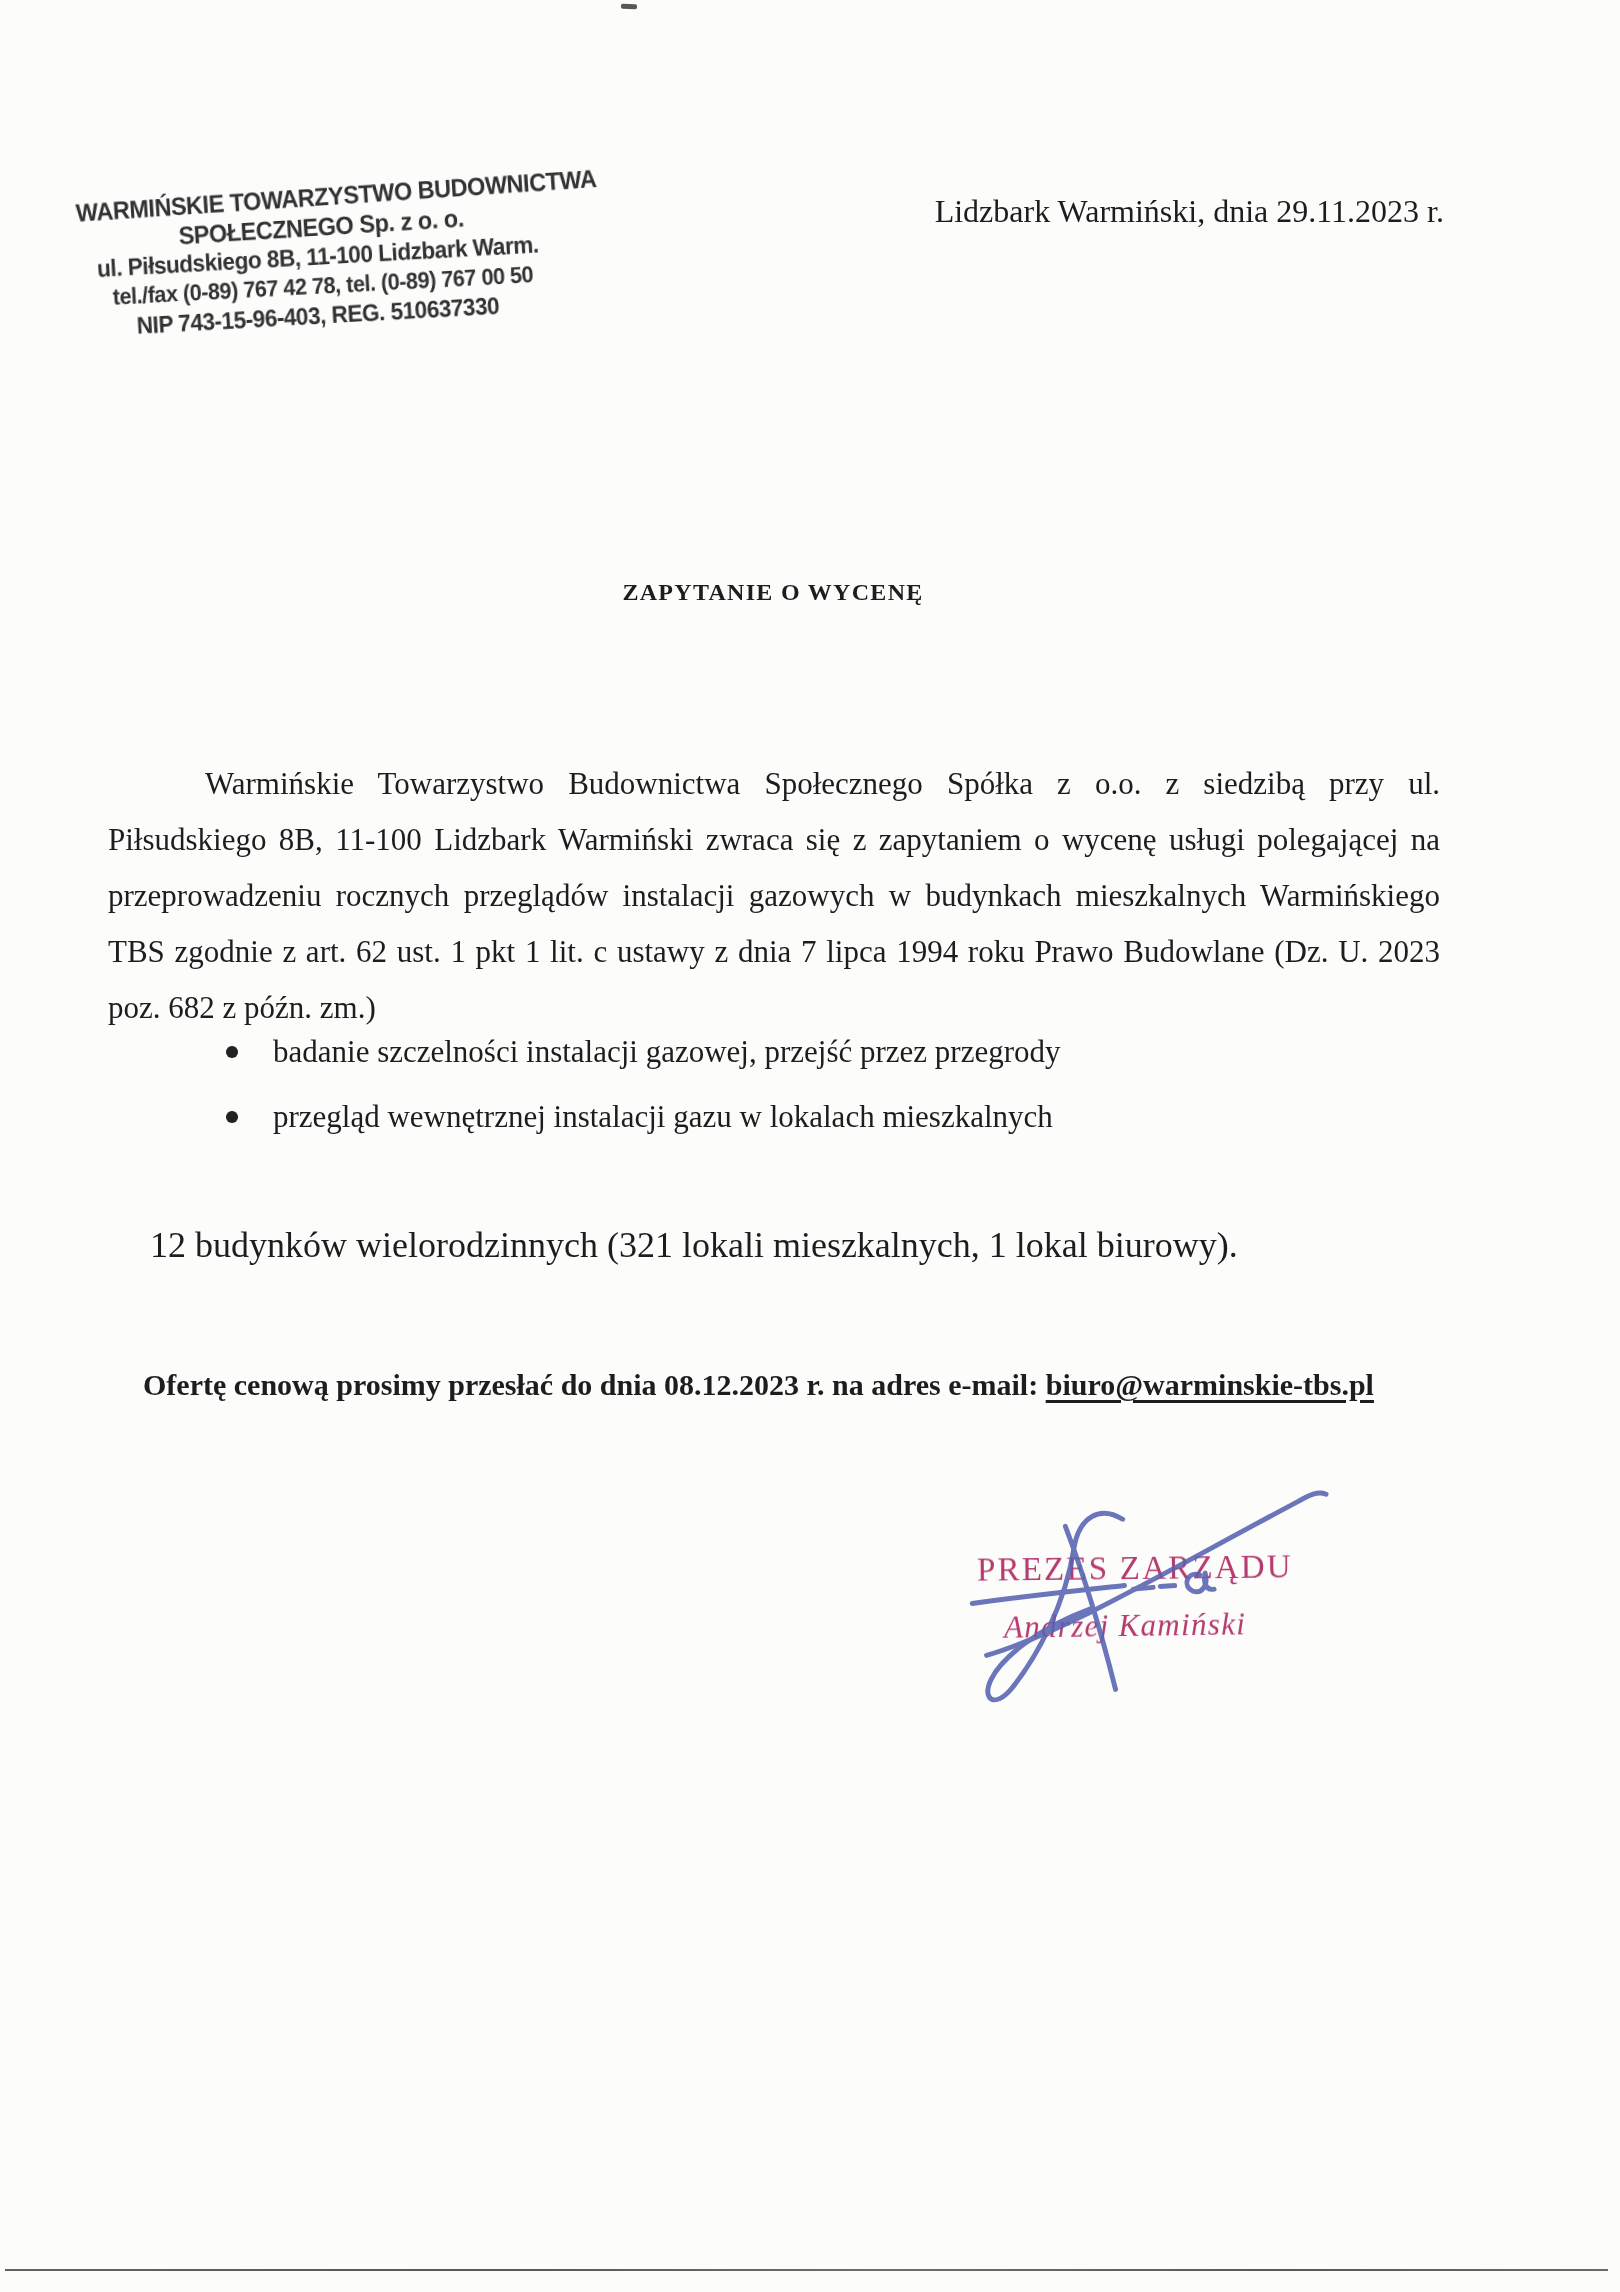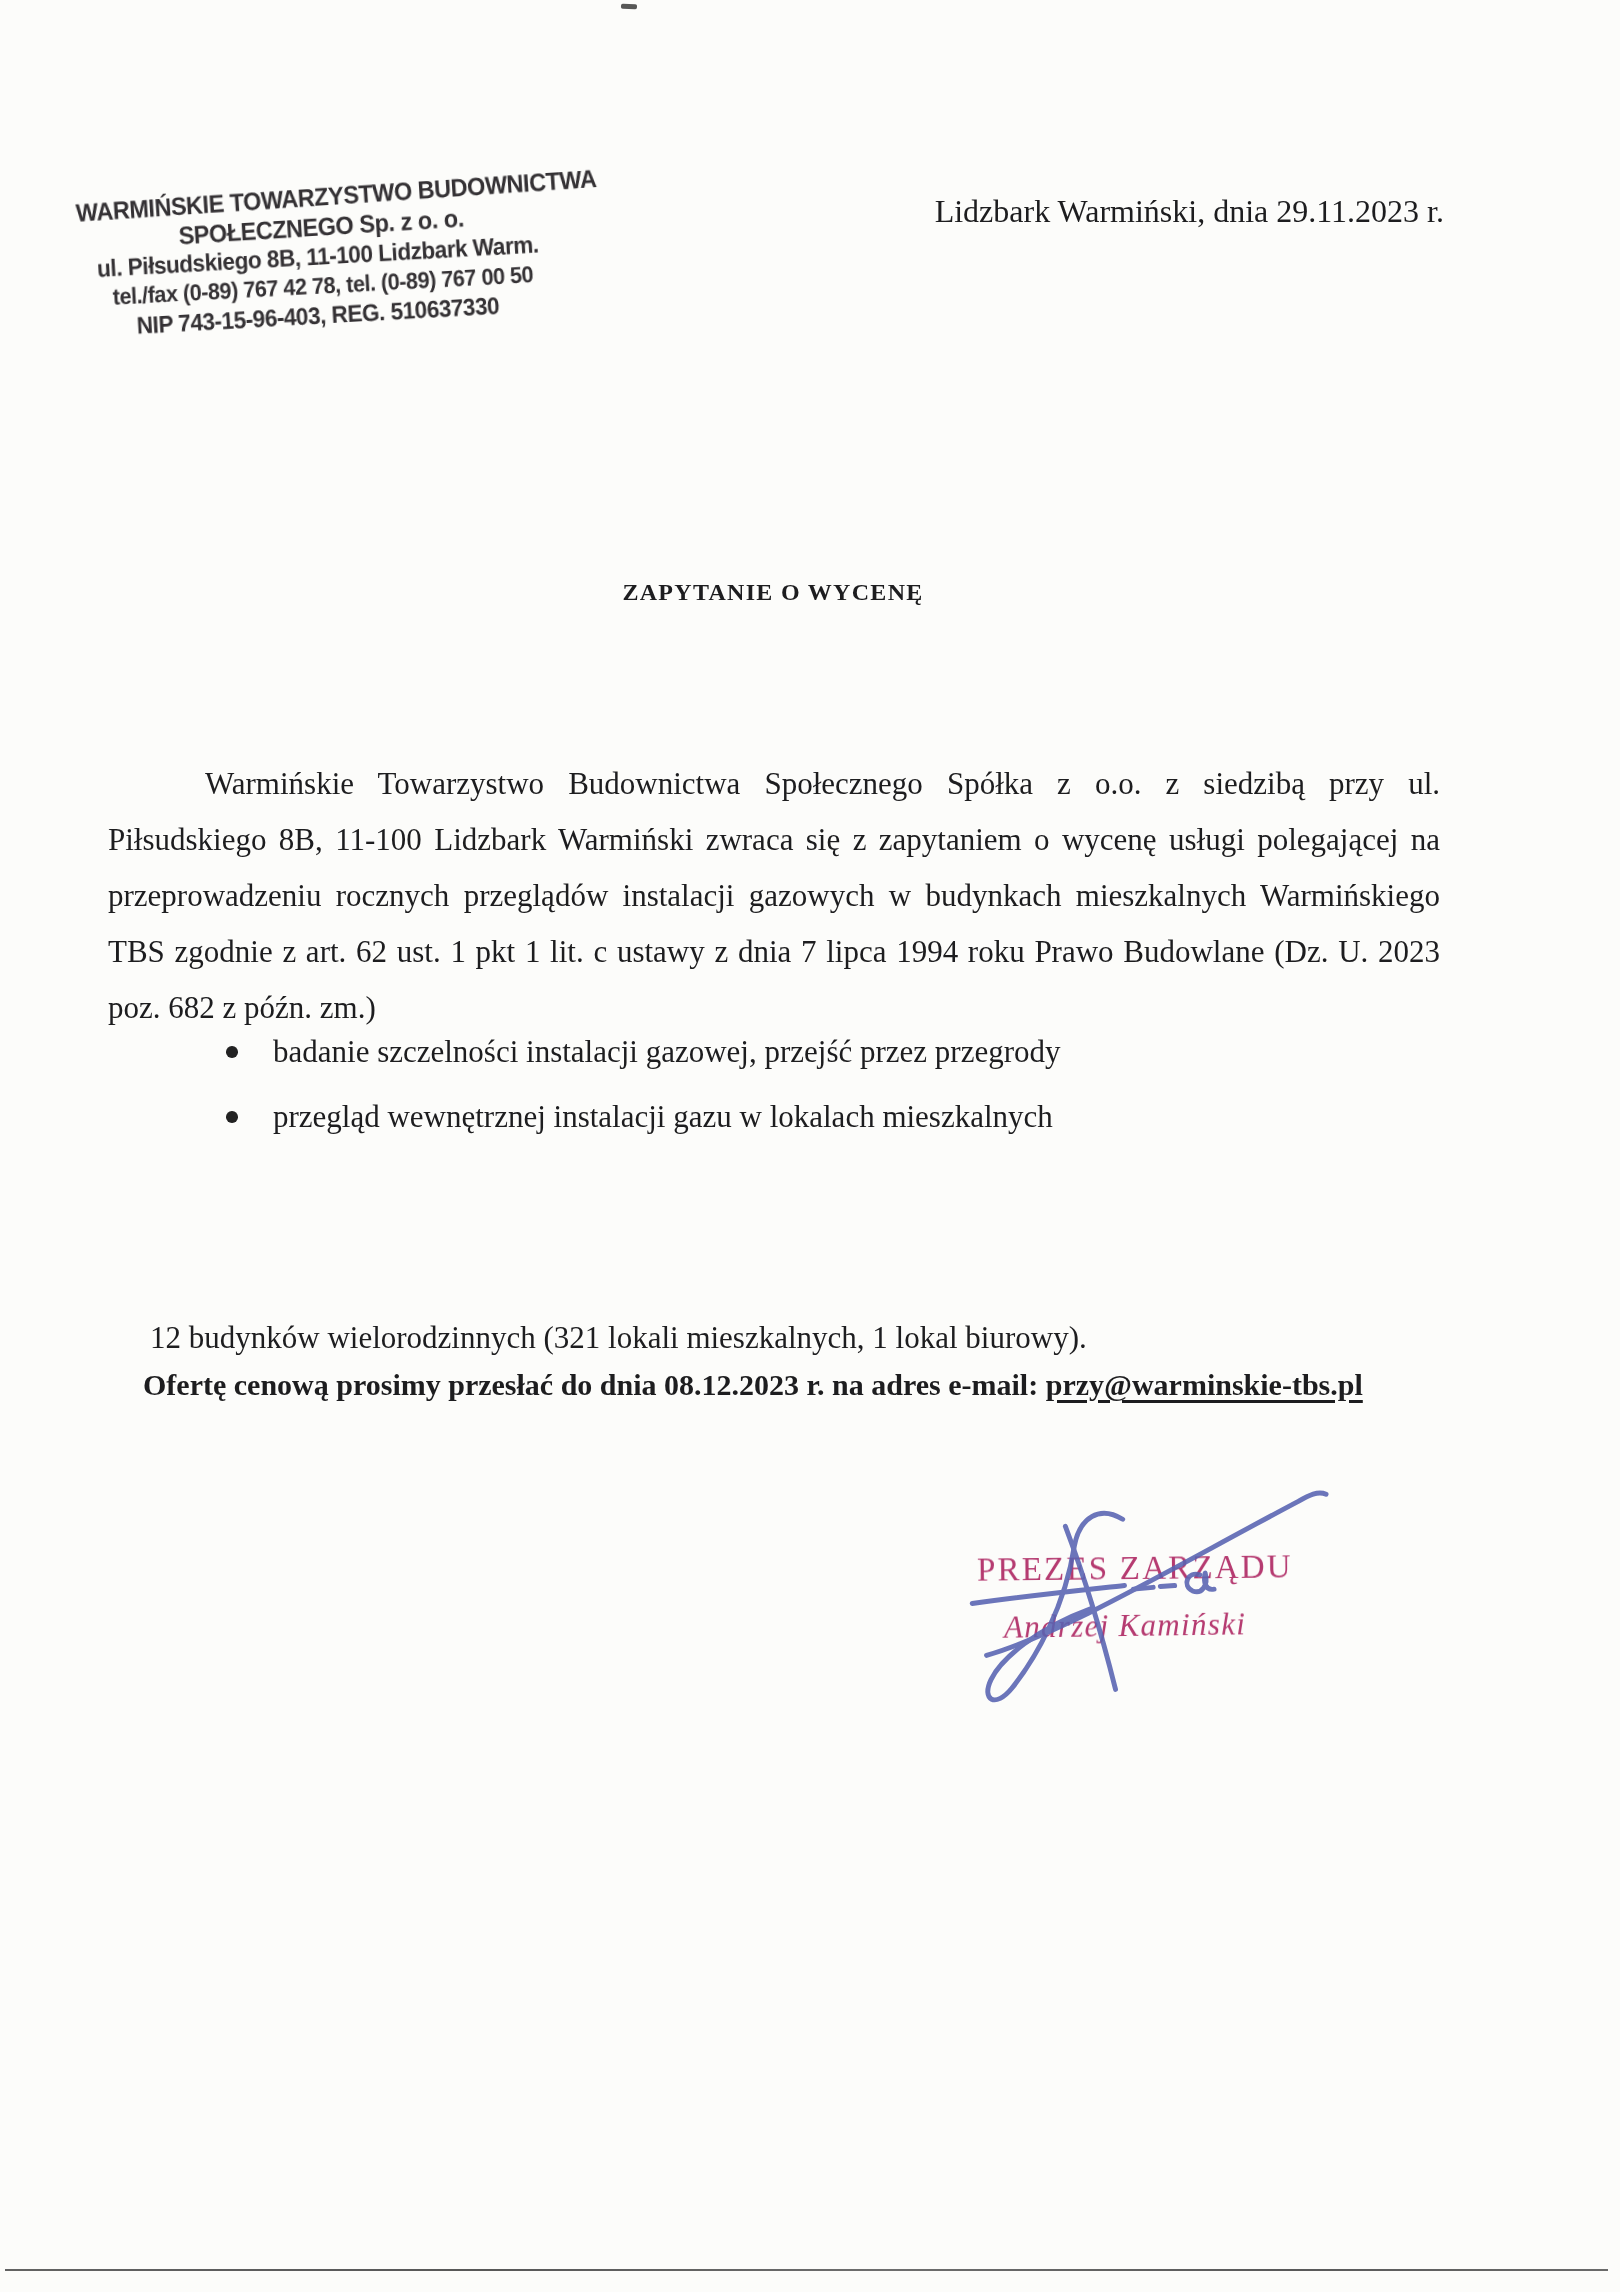--- a/index.html
+++ b/index.html
@@ -64,22 +64,22 @@
     white-space:nowrap;
   }
   .bullet-dot{
     position:absolute;left:119px;top:27px;
     width:11.6px;height:11.6px;border-radius:50%;
     background:#222;
   }
 
   
   .scope-line{
-    position:absolute;top:1320px;left:150px;margin:0;
-    font-size:31px;white-space:nowrap;
+    position:absolute;top:1224px;left:150px;margin:0;
+    font-size:36px;white-space:nowrap;
   }
   .offer-line{
     position:absolute;top:1368px;left:143px;margin:0;
     font-size:30px;font-weight:700;white-space:nowrap;
   }
   .offer-email{text-decoration:underline;text-underline-offset:5.4px;text-decoration-thickness:2.7px;}
 
   
   .president-stamp-role{
     position:absolute;left:977px;top:1550px;
@@ -143,21 +143,21 @@
       <span>badanie szczelności instalacji gazowej, przejść przez przegrody</span>
     </li>
     <li>
       <span class="bullet-dot"></span>
       <span>przegląd wewnętrznej instalacji gazu w lokalach mieszkalnych</span>
     </li>
   </ul>
 
   <p class="scope-line">12 budynków wielorodzinnych (321 lokali mieszkalnych, 1 lokal biurowy).</p>
 
-  <p class="offer-line"><span>Ofertę cenową prosimy przesłać do dnia 08.12.2023 r. na adres e-mail: </span><span class="offer-email">przy@warminskie-tbs.pl</span></p>
+  <p class="offer-line"><span>Ofertę cenową prosimy przesłać do dnia 08.12.2023 r. na adres e-mail: </span><span class="offer-email">biuro@warminskie-tbs.pl</span></p>
 
   <div class="president-stamp-role" style="color: rgb(181, 58, 112);">PREZES ZARZĄDU</div>
   <div class="president-stamp-name" style="color: rgb(181, 58, 112);">Andrzej Kamiński</div>
 
   <svg class="signature-ink" viewBox="0 0 480 260">
     <path d="M 62 198 C 150 172 270 100 410 26 C 422 19 432 14 441 18" stroke="#5863b2"></path>
     <path d="M 214 46 C 188 30 166 44 160 76 C 150 142 118 200 90 235 C 72 257 56 248 67 225 C 78 202 118 168 178 146" stroke="#5863b2"></path>
     <path d="M 150 54 C 172 112 192 180 206 236" stroke="#5863b2"></path>
     <path d="M 46 140 C 120 130 180 124 216 120" stroke="#5863b2"></path>
     <path d="M 226 124 L 248 122" stroke="#5863b2"></path>

